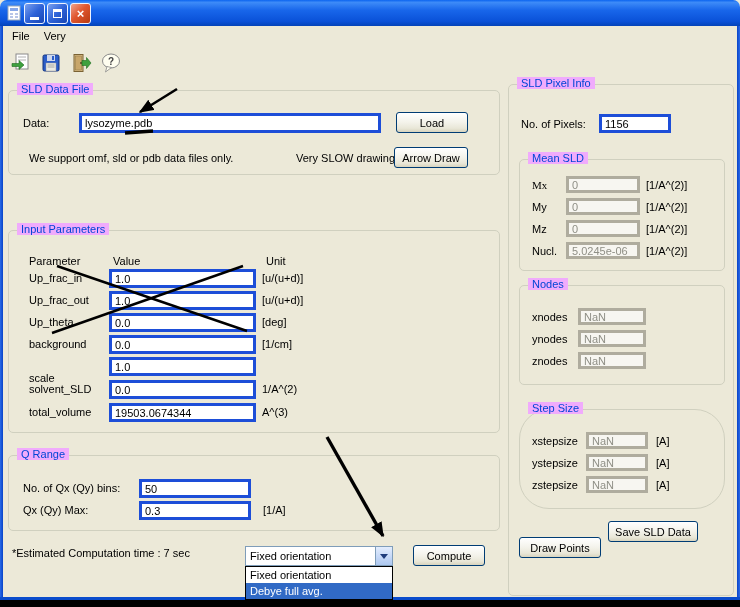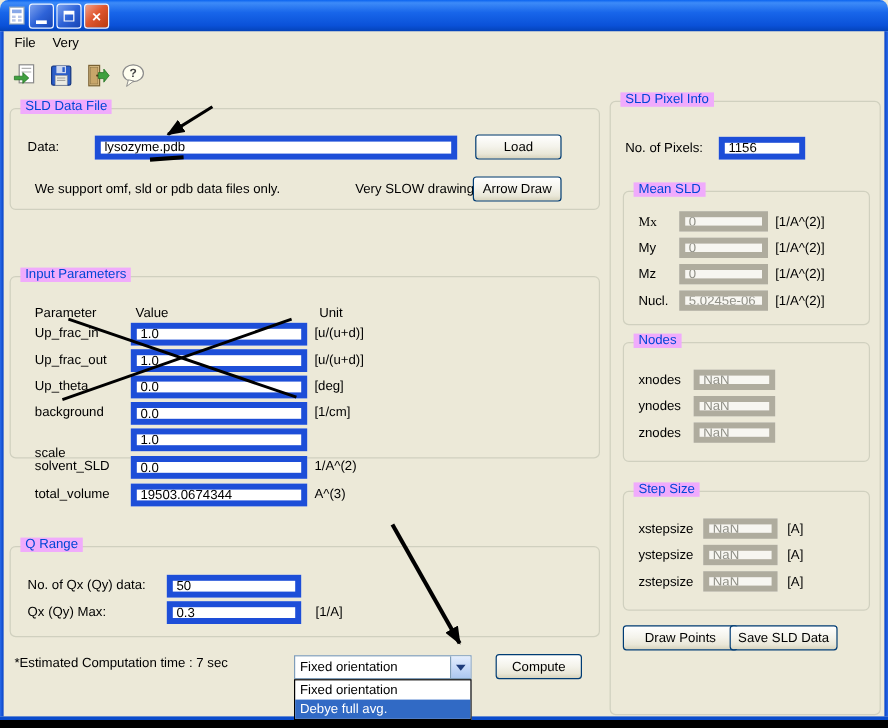--- a/index.html
+++ b/index.html
@@ -28,21 +28,21 @@
   
   .menubar { position:absolute; left:3px; top:26px; width:734px; height:20px; display:flex; align-items:center; padding-left:2px; }
   .menu-item { padding:2px 7px; }
   .toolbar { position:absolute; left:3px; top:46px; width:734px; height:34px; display:flex; align-items:center; gap:4px; padding-left:5px; }
   .tool { width:26px; height:26px; display:flex; align-items:center; justify-content:center; border:1px solid transparent; }
 
   
   .group { position:absolute; border:1px solid #D0D0BF; border-radius:5px; }
   .cap { position:absolute; top:-8px; left:8px; background:#f0abfc; padding:0 4px; color:#0046D5; white-space:nowrap; }
   .lbl { position:absolute; white-space:nowrap; line-height:13px; }
-  .xpinput { position:absolute; border:5px solid #1d4ed8; background:#fff; font:11px "Liberation Sans",sans-serif; padding:1px 3px; color:#000; }
+  .xpinput { position:absolute; border:3px solid #1d4ed8; background:#fff; font:11px "Liberation Sans",sans-serif; padding:1px 3px; color:#000; }
   .xpinput.gray { color:#8f8f86; border-color:#AFAC9E; background:#F7F6F1; }
   .xpbtn { position:absolute; border:1px solid #003C74; border-radius:3px;
     background:linear-gradient(to bottom,#ffffff 0%,#F4F3EB 48%,#E9E7D8 80%,#D8D4BE 100%);
     font:11px "Liberation Sans",sans-serif; display:flex; align-items:center; justify-content:center; cursor:default;
     box-shadow:inset 0 1px 0 rgba(255,255,255,.7); }
 
   
   .combo { position:absolute; left:245px; top:546px; width:148px; height:20px; border:1px solid #7F9DB9; background:#fff; display:flex; align-items:center; }
   .combo .val { flex:1; padding:0 4px; white-space:nowrap; overflow:hidden; }
   .combo .cbtn { width:17px; height:18px; border-left:1px solid #7F9DB9;
@@ -128,21 +128,21 @@
     <div class="group" style="left:8px; top:90px; width:492px; height:85px;">
       <span class="cap">SLD Data File</span>
       <div class="lbl" style="left:14px; top:26px;">Data:</div>
       <input class="xpinput" style="left: 70px; top: 22px; width: 302px; height: 20px;" value="lysozyme.pdb">
       <button class="xpbtn" style="left:387px; top:21px; width:72px; height:21px;">Load</button>
       <div class="lbl" style="left:20px; top:61px;">We support omf, sld or pdb data files only.</div>
       <div class="lbl" style="left:287px; top:61px;">Very SLOW drawing --&gt;</div>
       <button class="xpbtn" style="left:385px; top:56px; width:74px; height:21px;">Arrow Draw</button>
     </div>
 
-    <div class="group" style="left:8px; top:230px; width:492px; height:152px;">
+    <div class="group" style="left:8px; top:230px; width:492px; height:203px;">
       <span class="cap">Input Parameters</span>
       <div class="lbl" style="left:20px; top:24px;">Parameter</div>
       <div class="lbl" style="left:104px; top:24px;">Value</div>
       <div class="lbl" style="left:257px; top:24px;">Unit</div>
 
       <div class="lbl" style="left:20px; top:41px;">Up_frac_in</div>
       <input class="xpinput" style="left: 100px; top: 38px; width: 147px; height: 19px;" value="1.0">
       <div class="lbl" style="left:253px; top:41px;">[u/(u+d)]</div>
 
       <div class="lbl" style="left:20px; top:63px;">Up_frac_out</div>
@@ -165,21 +165,21 @@
       <input class="xpinput" style="left: 100px; top: 149px; width: 147px; height: 19px;" value="0.0">
       <div class="lbl" style="left:253px; top:152px;">1/A^(2)</div>
 
       <div class="lbl" style="left:20px; top:175px;">total_volume</div>
       <input class="xpinput" style="left: 100px; top: 172px; width: 147px; height: 19px;" value="19503.0674344">
       <div class="lbl" style="left:253px; top:175px;">A^(3)</div>
     </div>
 
     <div class="group" style="left:8px; top:455px; width:492px; height:76px;">
       <span class="cap">Q Range</span>
-      <div class="lbl" style="left:14px; top:26px;">No. of Qx (Qy) data:</div>
+      <div class="lbl" style="left:14px; top:26px;">No. of Qx (Qy) bins:</div>
       <input class="xpinput" style="left: 130px; top: 23px; width: 112px; height: 19px;" value="50">
       <div class="lbl" style="left:14px; top:48px;">Qx (Qy) Max:</div>
       <input class="xpinput" style="left: 130px; top: 45px; width: 112px; height: 19px;" value="0.3">
       <div class="lbl" style="left:254px; top:48px;">[1/A]</div>
     </div>
 
     <div class="lbl" style="left:12px; top:547px;">*Estimated Computation time : 7 sec</div>
 
     <div class="combo">
       <span class="val">Fixed orientation</span>
@@ -221,34 +221,34 @@
       <div class="group" style="left:10px; top:200px; width:206px; height:100px;">
         <span class="cap">Nodes</span>
         <div class="lbl" style="left:12px; top:25px;">xnodes</div>
         <input class="xpinput gray" style="left: 58px; top: 22px; width: 68px; height: 17px;" value="NaN">
         <div class="lbl" style="left:12px; top:47px;">ynodes</div>
         <input class="xpinput gray" style="left: 58px; top: 44px; width: 68px; height: 17px;" value="NaN">
         <div class="lbl" style="left:12px; top:69px;">znodes</div>
         <input class="xpinput gray" style="left: 58px; top: 66px; width: 68px; height: 17px;" value="NaN">
       </div>
 
-      <div class="group" style="left:10px; top:324px; width:206px; height:100px;">
+      <div class="group" style="left:10px; top:324px; width:206px; height:100px;border-radius:30px;">
         <span class="cap">Step Size</span>
         <div class="lbl" style="left:12px; top:25px;">xstepsize</div>
         <input class="xpinput gray" style="left: 66px; top: 22px; width: 62px; height: 17px;" value="NaN">
         <div class="lbl" style="left:136px; top:25px;">[A]</div>
         <div class="lbl" style="left:12px; top:47px;">ystepsize</div>
         <input class="xpinput gray" style="left: 66px; top: 44px; width: 62px; height: 17px;" value="NaN">
         <div class="lbl" style="left:136px; top:47px;">[A]</div>
         <div class="lbl" style="left:12px; top:69px;">zstepsize</div>
         <input class="xpinput gray" style="left: 66px; top: 66px; width: 62px; height: 17px;" value="NaN">
         <div class="lbl" style="left:136px; top:69px;">[A]</div>
       </div>
 
-      <button class="xpbtn" style="left:10px; top:436px; width:96px; height:21px;">Draw Points</button>
+      <button class="xpbtn" style="left:10px; top:452px; width:82px; height:21px;">Draw Points</button>
       <button class="xpbtn" style="left:99px; top:436px; width:90px; height:21px;">Save SLD Data</button>
     </div>
 
     <svg class="annotations" viewBox="0 0 740 600">
       <defs>
         <marker id="ah" viewBox="0 0 10 8" refX="9" refY="4" markerWidth="15" markerHeight="12" orient="auto" markerUnits="userSpaceOnUse">
           <path d="M0 0 L10 4 L0 8 Z" fill="#000"></path>
         </marker>
       </defs>
       <path d="M177 89 L140 112" stroke="#000" stroke-width="2.6" fill="none" marker-end="url(#ah)"></path>

